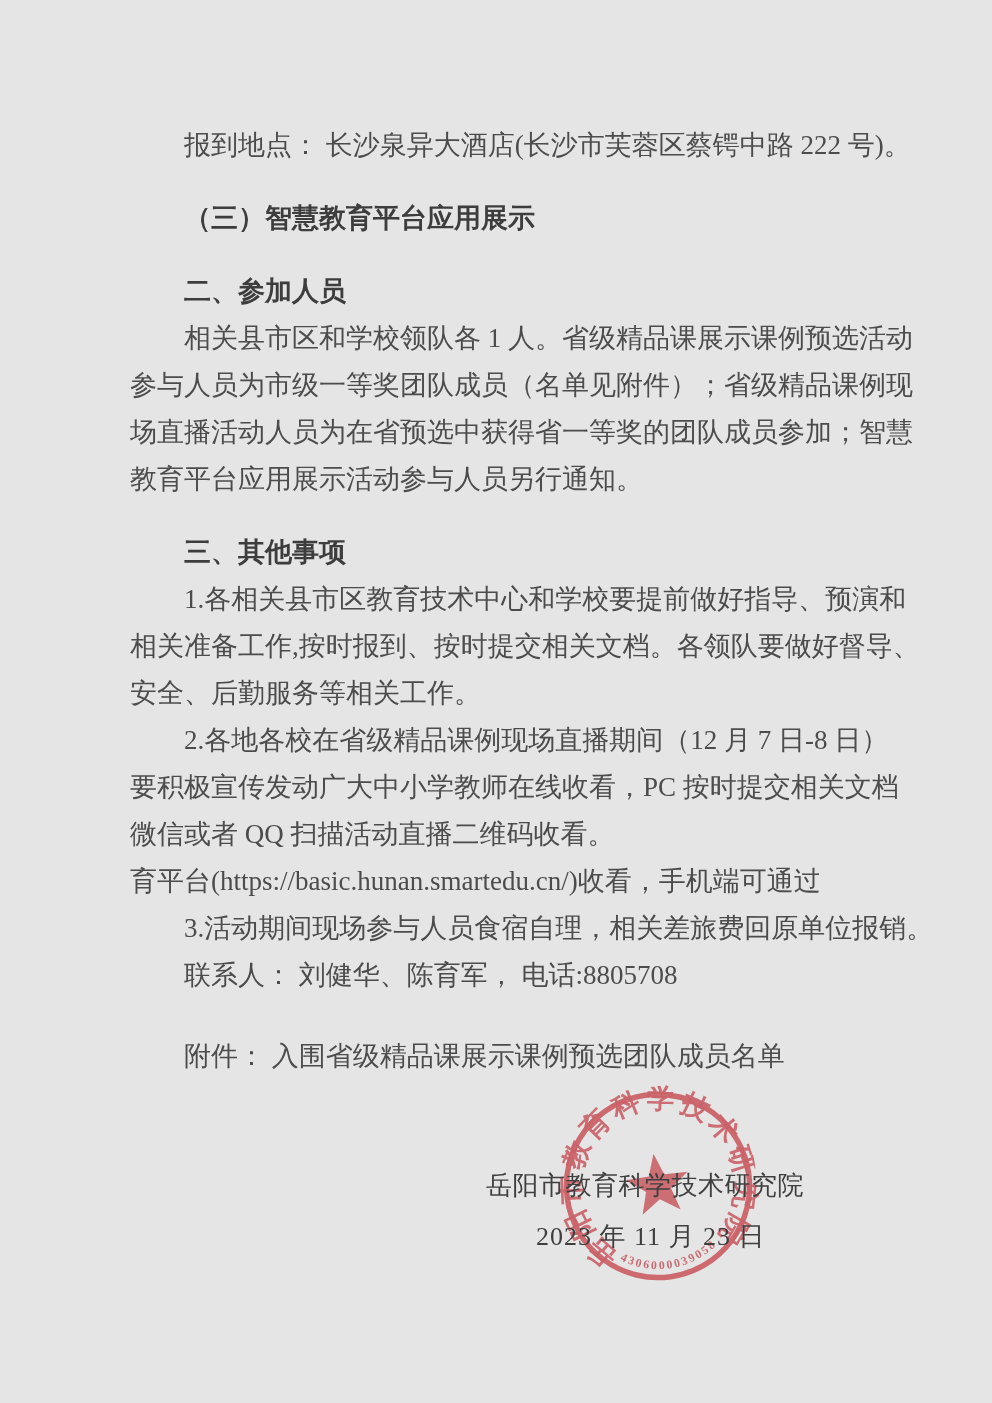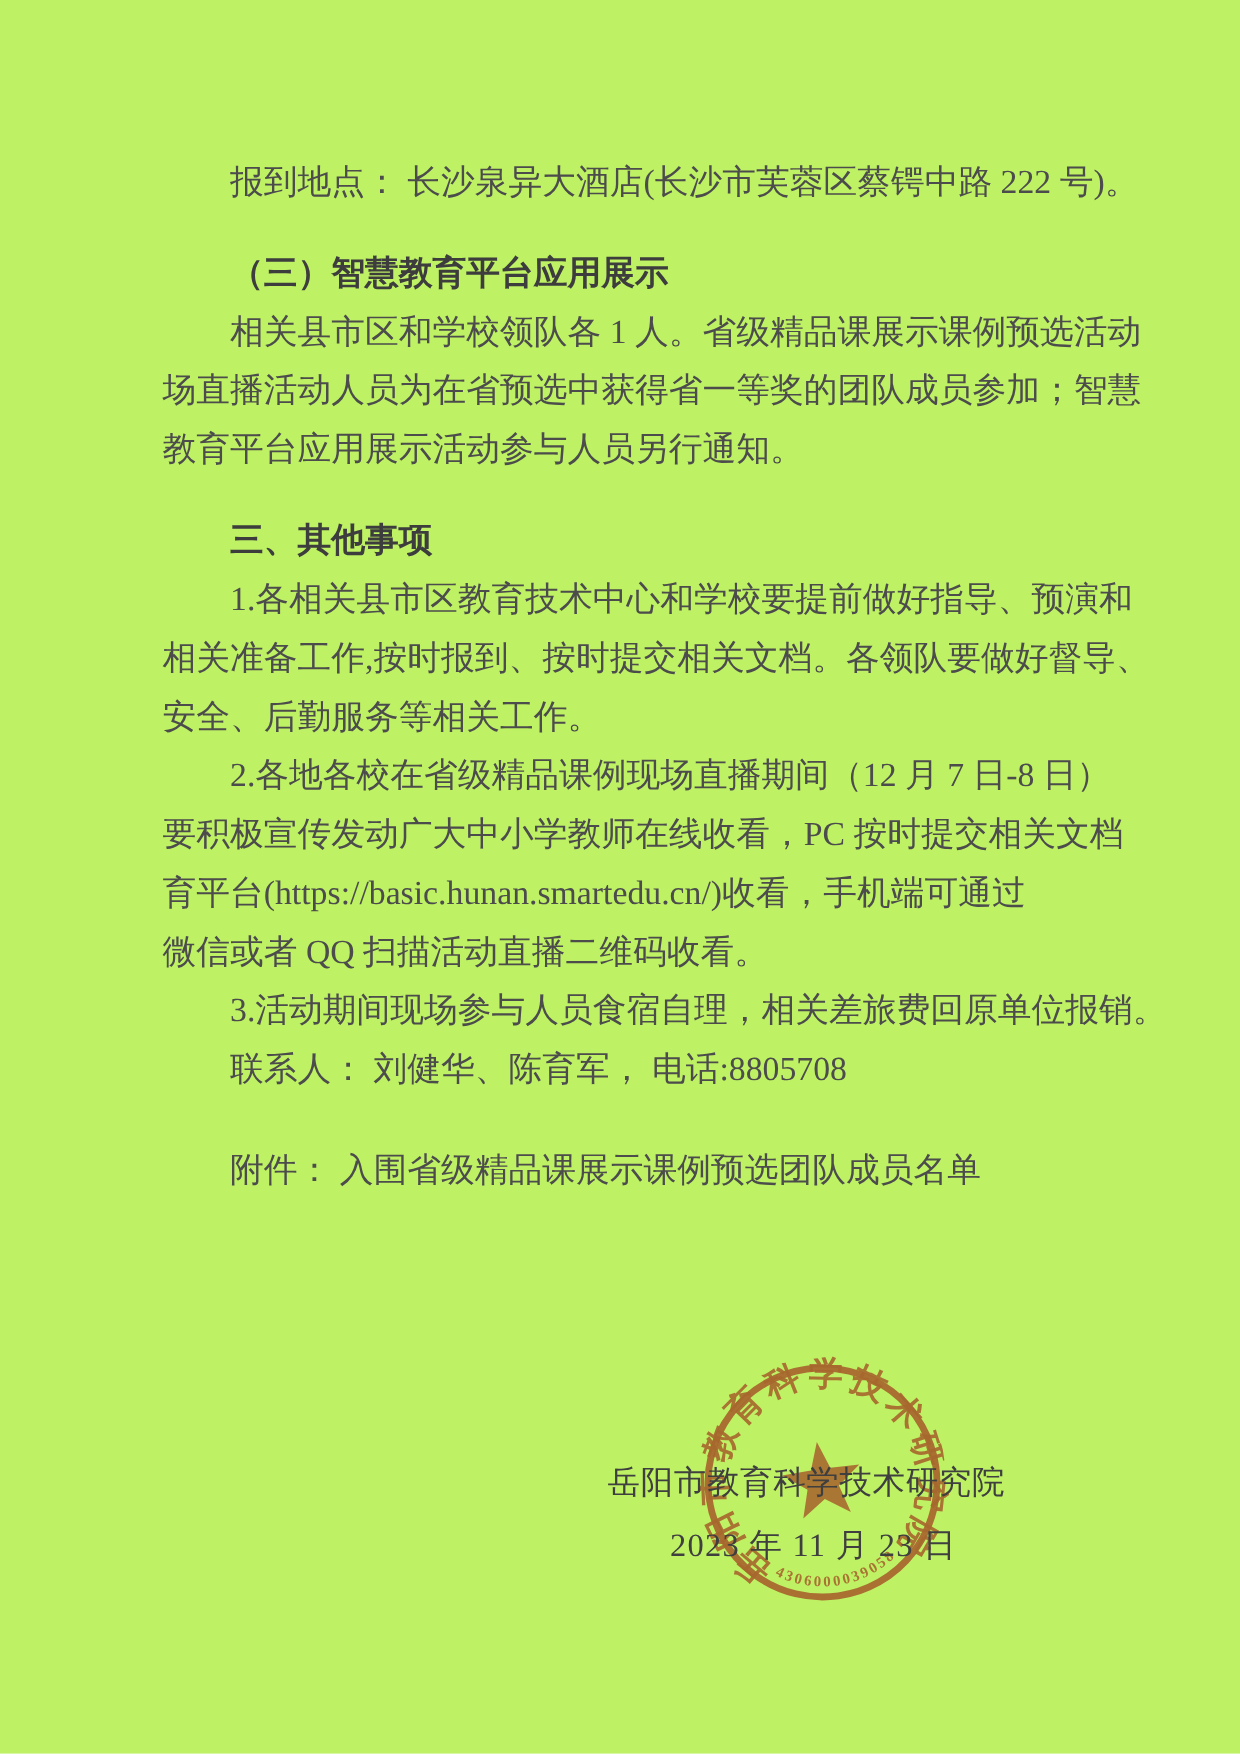--- a/index.html
+++ b/index.html
@@ -5,21 +5,21 @@
   html, body { margin: 0; padding: 0; }
   body {
     width: 992px; height: 1403px;
     background: #ffffff;
     position: relative;
     overflow: hidden;
     font-family: "Liberation Serif", "DejaVu Serif", serif;
   }
   .page {
     position: absolute; inset: 0;
-    background: #bef264;
+    background: #e5e5e5;
   }
   .doc {
     position: absolute;
     left: 130px; top: 122px; width: 745px;
     font-size: 27px;
     line-height: 47px;
     color: #4c4c4c;
     letter-spacing: 0px;
   }
   .ln { white-space: nowrap; }
@@ -51,31 +51,33 @@
   .seal svg { display: block; width: 100%; height: 100%; }
 </style>
 </head>
 <body>
 
 <div class="page">
 
   <div class="doc">
     <div class="ln ind">报到地点： 长沙泉异大酒店(长沙市芙蓉区蔡锷中路 222 号)。</div>
     <div class="ln ind hd">（三）智慧教育平台应用展示</div>
+    <div class="ln ind hd">二、参加人员</div>
     <div class="ln ind">相关县市区和学校领队各 1 人。省级精品课展示课例预选活动</div>
+    <div class="ln">参与人员为市级一等奖团队成员（名单见附件）；省级精品课例现</div>
     <div class="ln">场直播活动人员为在省预选中获得省一等奖的团队成员参加；智慧</div>
     <div class="ln">教育平台应用展示活动参与人员另行通知。</div>
     <div class="ln ind hd">三、其他事项</div>
     <div class="ln ind">1.各相关县市区教育技术中心和学校要提前做好指导、预演和</div>
     <div class="ln">相关准备工作,按时报到、按时提交相关文档。各领队要做好督导、</div>
     <div class="ln">安全、后勤服务等相关工作。</div>
     <div class="ln ind">2.各地各校在省级精品课例现场直播期间（12 月 7 日-8 日）</div>
     <div class="ln">要积极宣传发动广大中小学教师在线收看，PC 按时提交相关文档</div>
+    <div class="ln">微信或者 QQ 扫描活动直播二维码收看。</div>
     <div class="ln">育平台(https://basic.hunan.smartedu.cn/)收看，手机端可通过</div>
-    <div class="ln">微信或者 QQ 扫描活动直播二维码收看。</div>
     <div class="ln ind">3.活动期间现场参与人员食宿自理，相关差旅费回原单位报销。</div>
     <div class="ln ind">联系人： 刘健华、陈育军， 电话:8805708</div>
     <div class="spacer"></div>
     <div class="ln ind">附件： 入围省级精品课展示课例预选团队成员名单</div>
   </div>
 
   <div class="sig-org">岳阳市教育科学技术研究院</div>
   <div class="sig-date">2023 年 11 月 23 日</div>
 
   <div class="seal">

